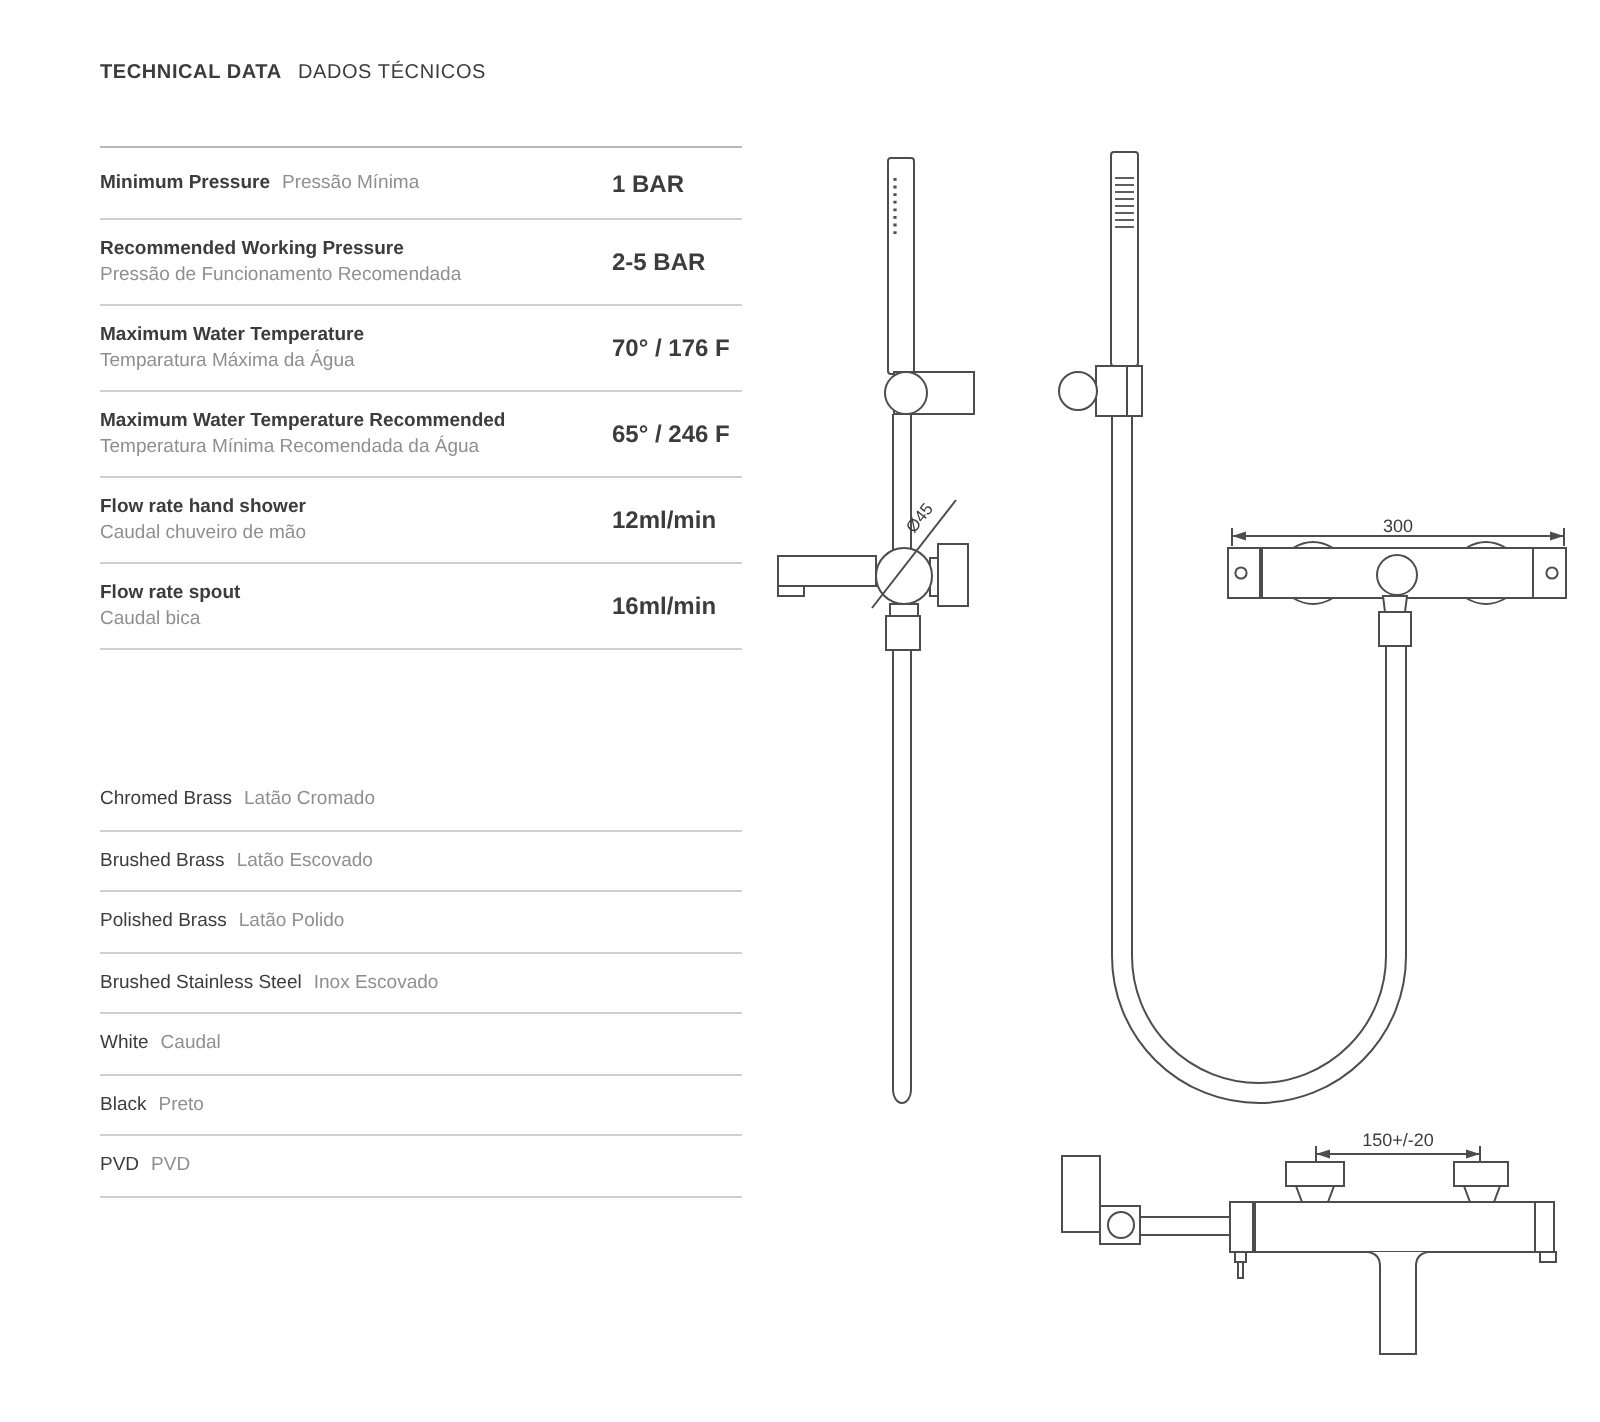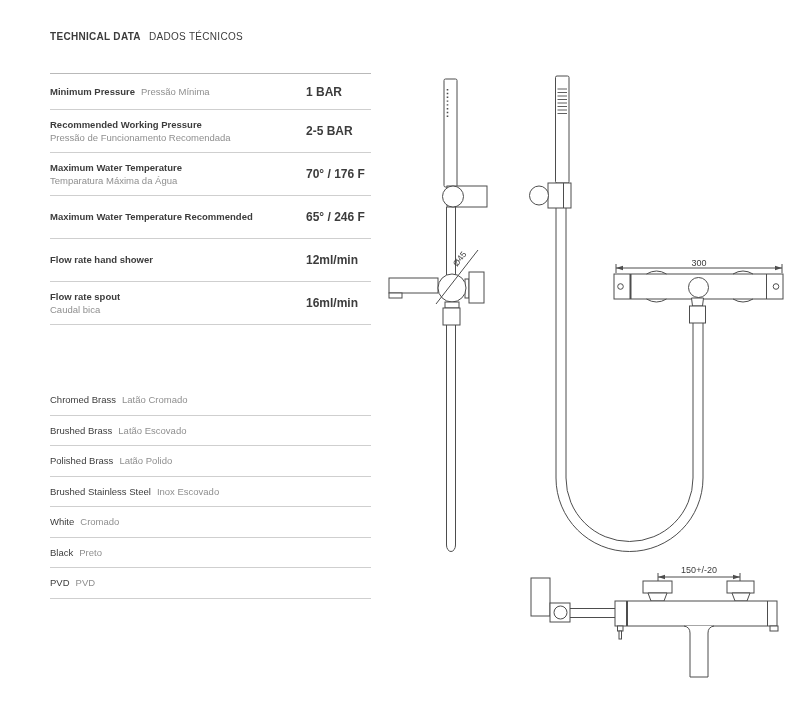--- a/index.html
+++ b/index.html
@@ -69,28 +69,28 @@
 
   <div class="t-row two-line">
     <div class="t-label">
       <span class="en">Maximum Water Temperature</span><span class="pt">Temparatura Máxima da Água</span>
     </div>
     <div class="t-value">70° / 176 F</div>
   </div>
 
   <div class="t-row two-line">
     <div class="t-label">
-      <span class="en">Maximum Water Temperature Recommended</span>
+      <span class="en">Maximum Water Temperature Recommended</span><span class="pt">Temperatura Mínima Recomendada da Água</span>
     </div>
     <div class="t-value">65° / 246 F</div>
   </div>
 
   <div class="t-row two-line">
     <div class="t-label">
-      <span class="en">Flow rate hand shower</span>
+      <span class="en">Flow rate hand shower</span><span class="pt">Caudal chuveiro de mão</span>
     </div>
     <div class="t-value">12ml/min</div>
   </div>
 
   <div class="t-row two-line">
     <div class="t-label">
       <span class="en">Flow rate spout</span><span class="pt">Caudal bica</span>
     </div>
     <div class="t-value">16ml/min</div>
   </div>
@@ -114,21 +114,21 @@
     <span class="pt">Latão Polido</span>
   </div>
 
   <div class="f-row">
     <span class="en">Brushed Stainless Steel</span>
     <span class="pt">Inox Escovado</span>
   </div>
 
   <div class="f-row">
     <span class="en">White</span>
-    <span class="pt">Cromado</span>
+    <span class="pt">Caudal</span>
   </div>
 
   <div class="f-row">
     <span class="en">Black</span>
     <span class="pt">Preto</span>
   </div>
 
   <div class="f-row">
     <span class="en">PVD</span>
     <span class="pt">PVD</span>

